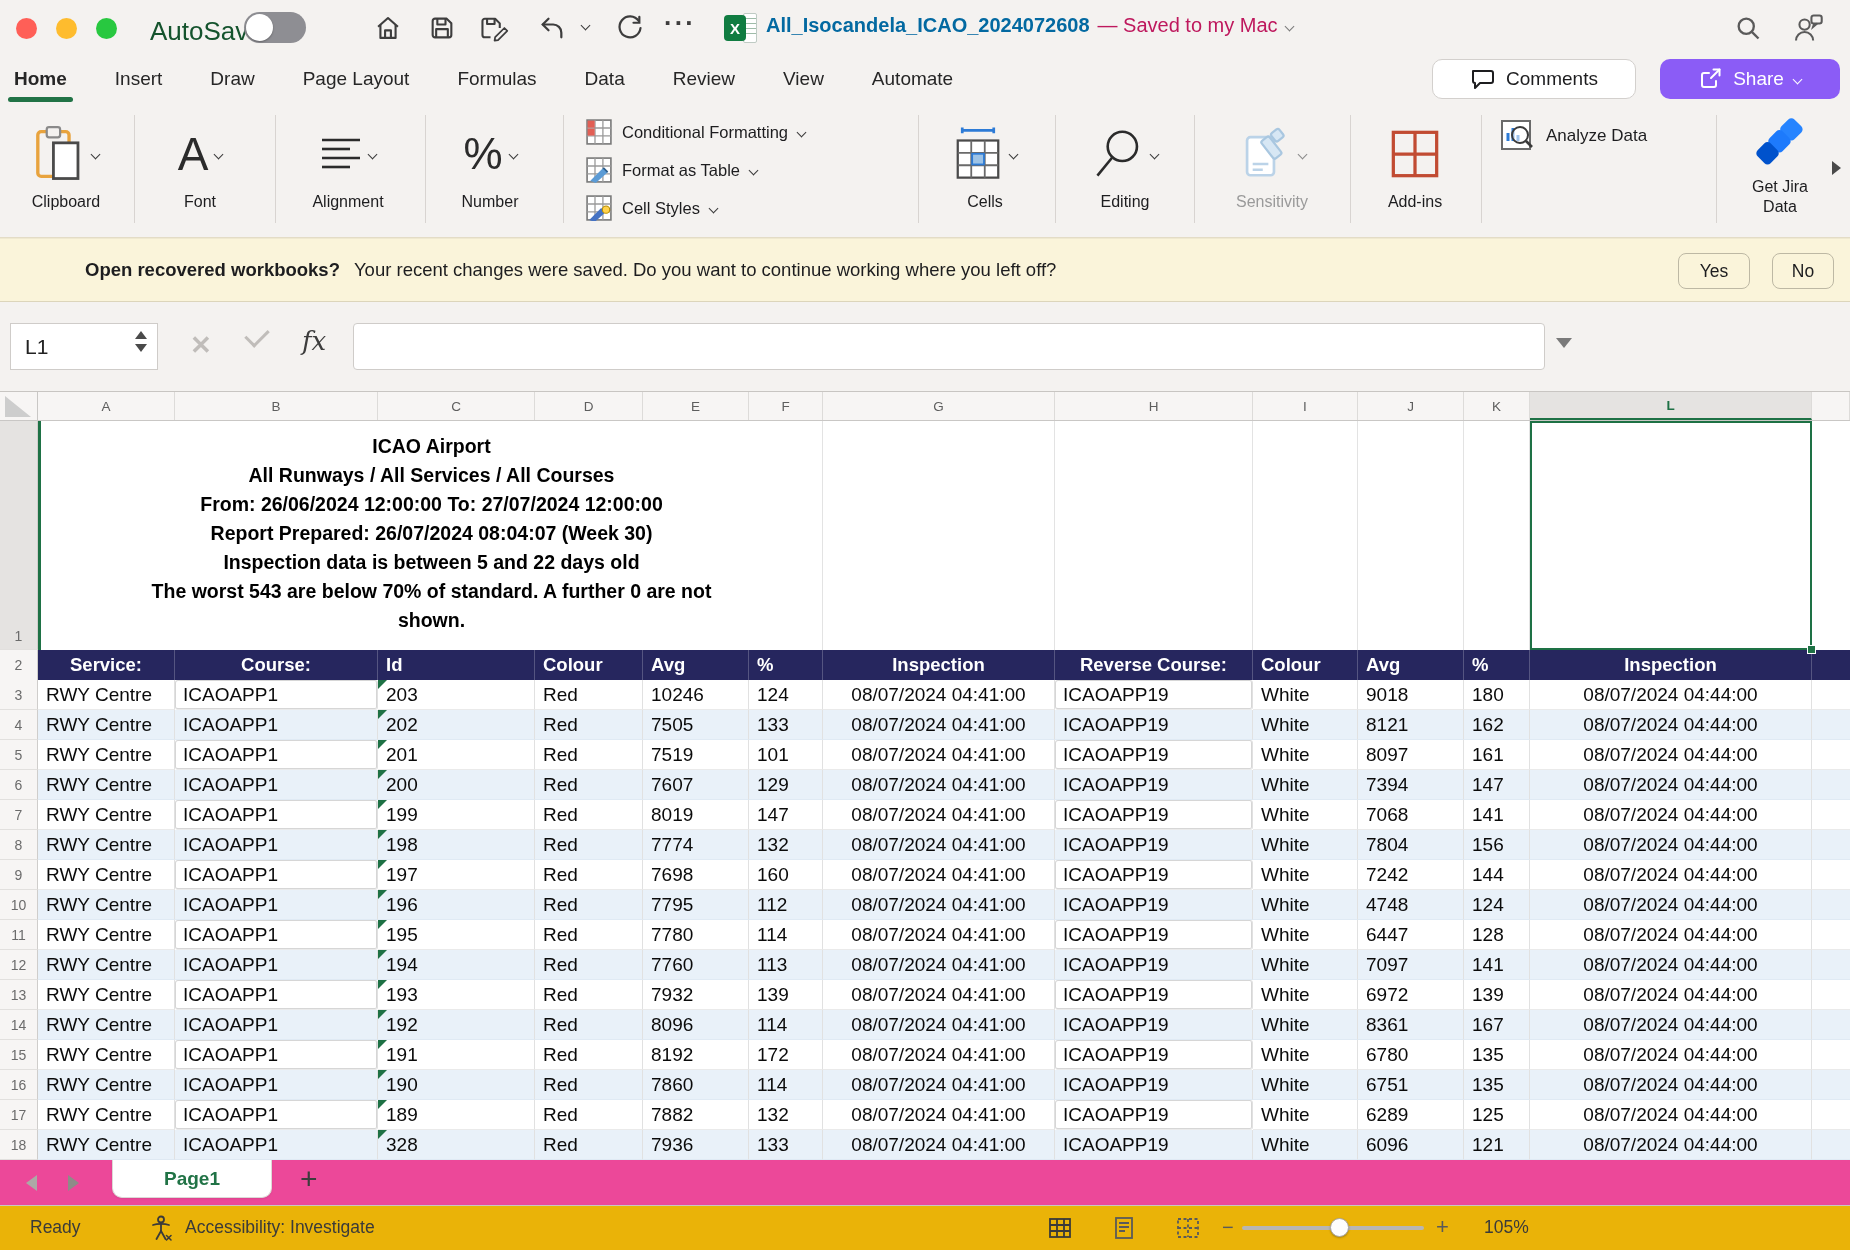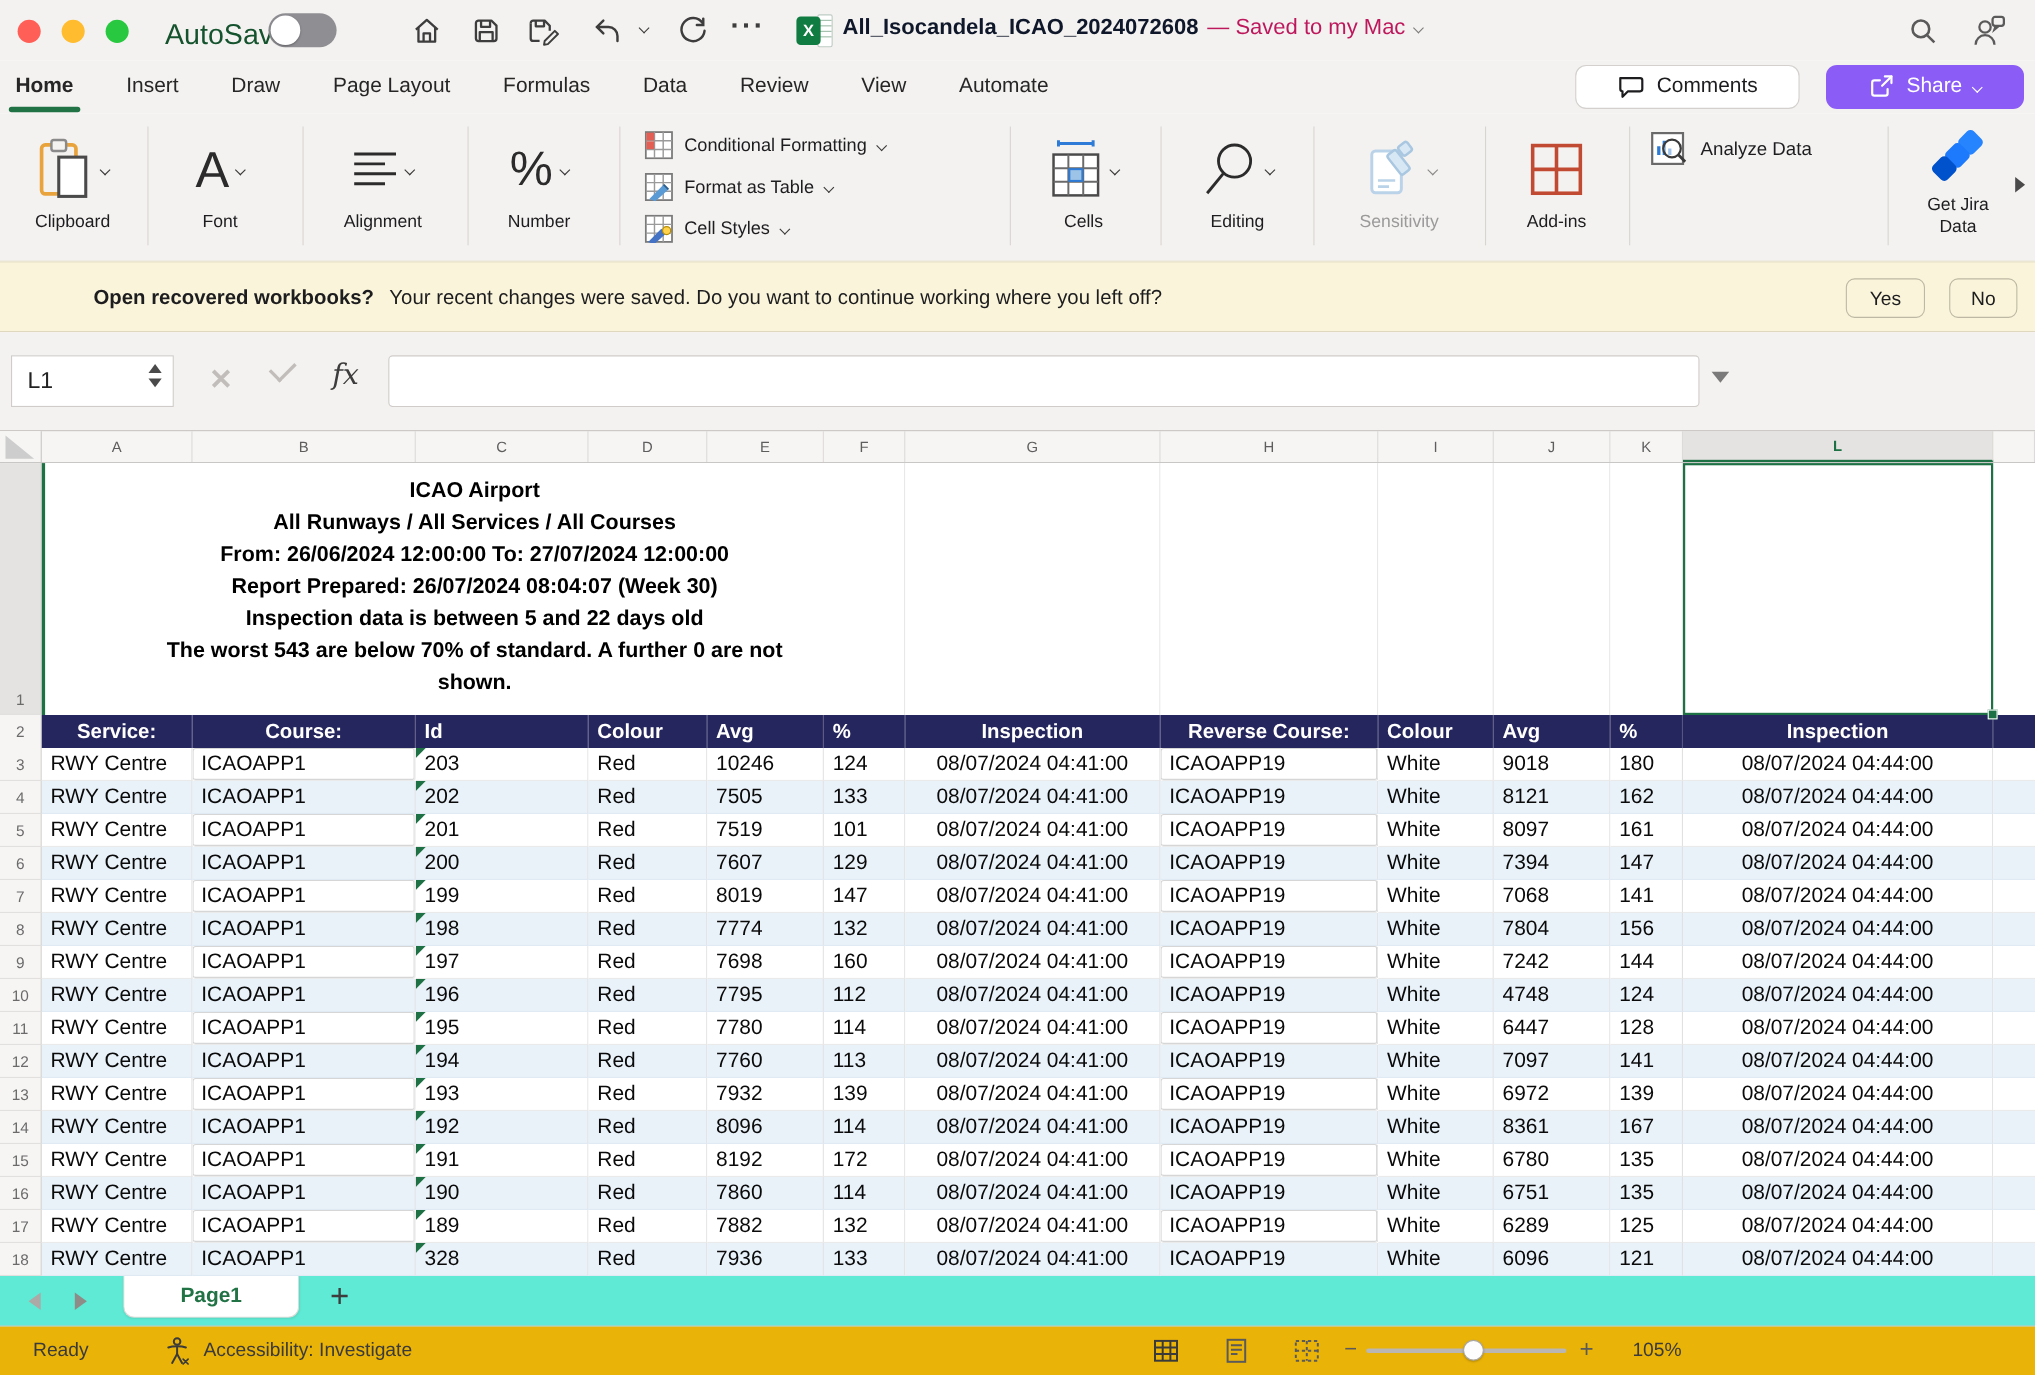--- a/index.html
+++ b/index.html
@@ -20,21 +20,21 @@
   .chev{ display:inline-block; width:9px; height:9px; border-right:2px solid #3a3a3a; border-bottom:2px solid #3a3a3a; transform:rotate(45deg); }
   .chev.sm{ width:7px; height:7px; border-width:1.7px; }
   .chev.gray{ border-color:#8a8a8a; }
   .chev.white{ border-color:#fff; }
   .dots{ position:absolute; left:664px; top:8px; font-size:26px; letter-spacing:2px; color:#3d3d3d; font-weight:700; }
   .xl-ico{ position:absolute; left:724px; top:13px; width:34px; height:30px; }
   .xl-green{ position:absolute; left:0; top:2px; width:22px; height:26px; background:#107C41; border-radius:4px; color:#fff; font-weight:700; font-size:15px; display:flex; align-items:center; justify-content:center; }
   .xl-page{ position:absolute; left:19px; top:0; width:14px; height:30px; background:#fff; border:1px solid #BFCBC4; border-radius:2px; }
   .xl-page i{ display:block; height:5px; border-bottom:1px solid #9FBCA9; }
   .doc-title{ position:absolute; left:766px; top:14px; font-size:20px; white-space:nowrap; }
-  .doc-title .fname{ font-weight:600; color:#0f172a; }
+  .doc-title .fname{ font-weight:600; color:#0369a1; }
   .doc-title .saved{ font-weight:400; color:#be185d; margin-left:8px; }
   .doc-title .chev{ border-color:#7a7a7a; margin-left:8px; margin-bottom:2px; }
 
   
   .tabrow{ position:relative; height:48px; background:#F4F2F0; display:flex; align-items:center; }
   .mtab{ position:relative; font-size:19px; color:#262626; margin-right:48px; height:100%; display:flex; align-items:center; cursor:default; }
   .mtab:first-child{ margin-left:14px; }
   .mtab.active{ font-weight:700; }
   .mtab.active::after{ content:""; position:absolute; left:-6px; right:-6px; bottom:1px; height:5px; border-radius:3px; background:#217346; }
   .pill{ position:absolute; top:4px; height:40px; border-radius:10px; display:flex; align-items:center; justify-content:center; gap:10px; font-size:19px; }
@@ -98,21 +98,21 @@
   .drow{ height:30px; }
   .drow .cell{ position:relative; font-size:19px; color:#0a0a0a; display:flex; align-items:center; border-right:1px solid #E1E1E1; border-bottom:1px solid #EAEAEA; background:#fff; white-space:nowrap; overflow:hidden; }
   .drow .cell.L{ padding-left:8px; }
   .drow .cell.C{ justify-content:center; }
   .drow.alt .cell{ background:#E9F1F9; border-bottom:1px solid #E0EAF4; }
   .drow .cell.boxed{ box-shadow:inset 0 0 0 1px #D6D6D6; border-radius:3px; }
   .drow .cell.tri::before{ content:""; position:absolute; left:0; top:0; border-top:9px solid #1E7145; border-right:9px solid transparent; }
   .grid-row .cell:last-child, .grid-row .ncell:last-child{ border-right:none; }
 
   
-  .tabstrip{ position:relative; height:46px; background:#5eead4; border-bottom:1px solid #C9C6C3; }
+  .tabstrip{ position:relative; height:46px; background:#ec4899; border-bottom:1px solid #C9C6C3; }
   .nav-left{ position:absolute; left:26px; top:15px; width:0;height:0; border-top:8px solid transparent; border-bottom:8px solid transparent; border-right:11px solid #ACA9A6; }
   .nav-right{ position:absolute; left:68px; top:15px; width:0;height:0; border-top:8px solid transparent; border-bottom:8px solid transparent; border-left:11px solid #8E8B88; }
   .sheet-tab{ position:absolute; left:112px; top:0; width:160px; height:38px; background:#fff; border:1px solid #DCD9D6; border-top:none; border-radius:0 0 10px 10px; box-shadow:0 1px 2px rgba(0,0,0,.08); display:flex; align-items:center; justify-content:center; font-size:19px; font-weight:700; color:#217346; }
   .add-sheet{ position:absolute; left:300px; top:2px; font-size:30px; font-weight:300; color:#3d3d3d; }
 
   
   .statusbar{ position:relative; height:44px; background:#eab308; }
   .st-ready{ position:absolute; left:30px; top:11px; font-size:17.5px; color:#3a3a3a; }
   .st-acc-ico{ position:absolute; left:150px; top:9px; }
   .st-acc{ position:absolute; left:185px; top:11px; font-size:17.5px; color:#3a3a3a; }

